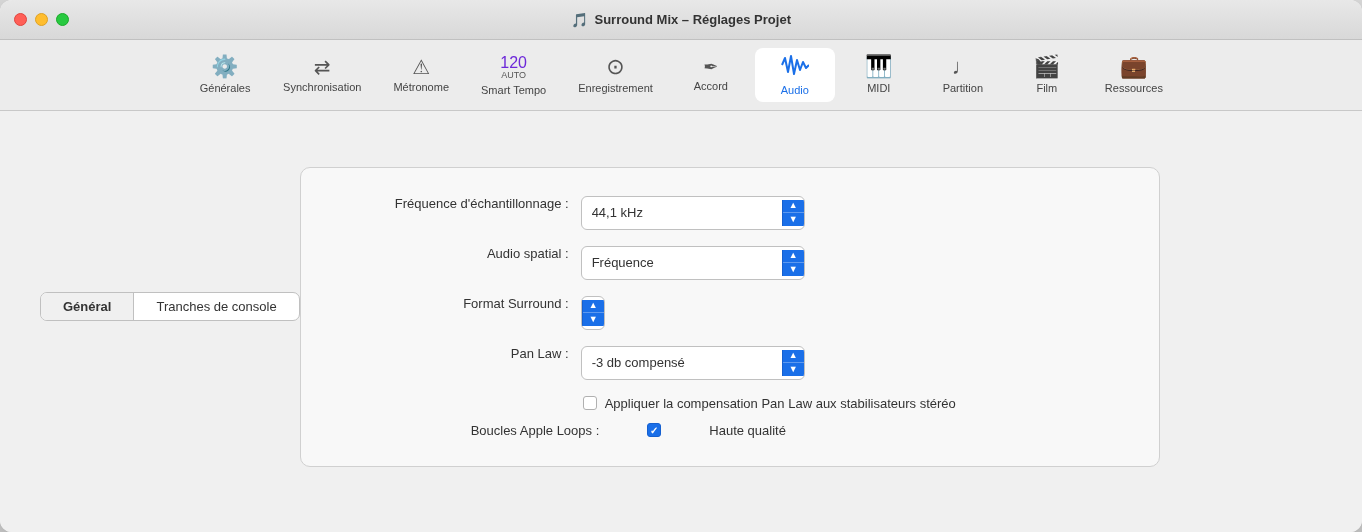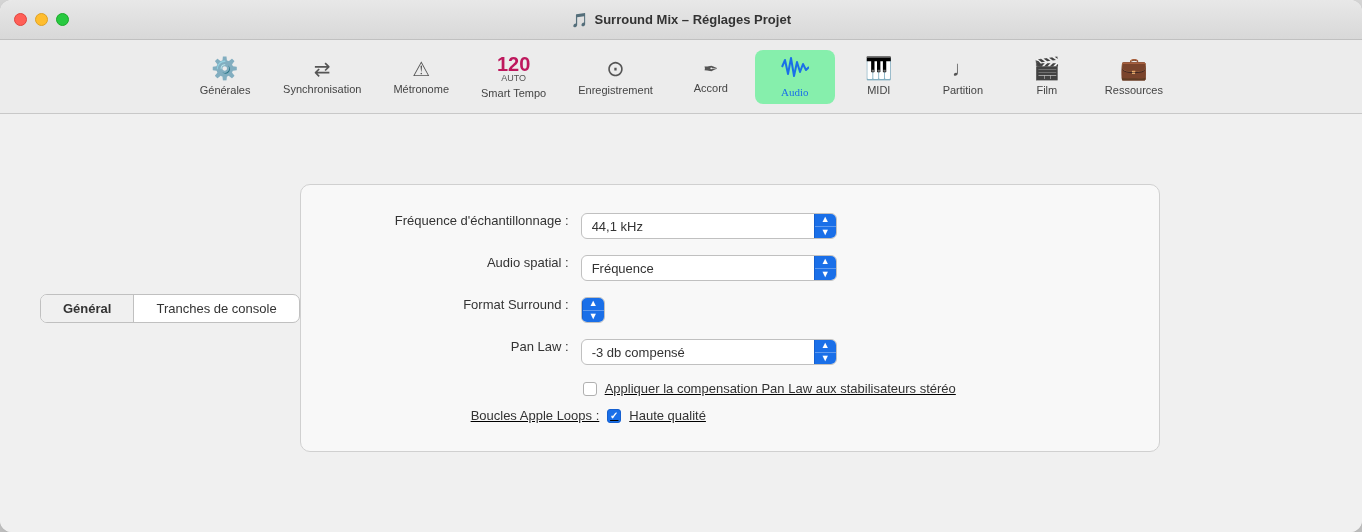--- a/index.html
+++ b/index.html
@@ -84,22 +84,21 @@
       align-items: center;
       justify-content: center;
       padding: 6px 14px;
       border-radius: 8px;
       cursor: pointer;
       min-width: 80px;
       gap: 4px;
     }
 
     .toolbar-item.active {
-      background: #86efac;
-      font-family: Liberation Serif, serif;
+      background: #ffffff;
     }
 
     .toolbar-item .icon {
       font-size: 22px;
       color: #555;
       line-height: 1;
     }
 
     .toolbar-item.active .icon {
       color: #1a6fe8;
@@ -117,23 +116,23 @@
     }
 
     
     .tempo-icon {
       display: flex;
       flex-direction: column;
       align-items: center;
       line-height: 1;
     }
     .tempo-number {
-      font-size: 20px;
-      font-weight: 700;
-      color: #be185d;
+      font-size: 16px;
+      font-weight: 400;
+      color: #6d28d9;
       line-height: 1;
     }
     .tempo-sub {
       font-size: 9px;
       color: #555;
       line-height: 1;
     }
 
     
     .content {
@@ -209,22 +208,21 @@
       gap: 0;
     }
 
     .select-box {
       display: flex;
       align-items: center;
       background: white;
       border: 1px solid #c0c0c0;
       border-radius: 6px;
       overflow: hidden;
-      height: 26px;
-      gap: 32px;
+      height: 34px;
     }
 
     .select-text {
       padding: 0 10px;
       font-size: 13px;
       color: #333;
       min-width: 200px;
     }
 
     .select-stepper {
@@ -251,21 +249,20 @@
     .stepper-up {
       border-bottom: 1px solid rgba(255,255,255,0.3);
     }
 
     
     .checkbox-row {
       display: flex;
       align-items: center;
       margin-bottom: 12px;
       padding-left: 242px;
-      text-decoration: underline;
     }
 
     .checkbox-row:last-child {
       margin-bottom: 0;
     }
 
     .checkbox {
       width: 14px;
       height: 14px;
       border: 1px solid #b0b0b0;
@@ -437,21 +434,21 @@
             </div>
           </div>
         </div>
       </div>
 
       <div class="checkbox-row">
         <div class="checkbox"></div>
         <span class="checkbox-label">Appliquer la compensation Pan Law aux stabilisateurs stéréo</span>
       </div>
 
-      <div class="checkbox-row" style="padding-left: 0; justify-content: flex-start; padding-left: 130px;">
+      <div class="checkbox-row" style="padding-left: 0; justify-content: flex-start; padding-left: 130px; gap: 40px;">
         <span class="setting-label" style="min-width: 0; text-align: right; flex: 0 0 auto; padding-right: 8px;">Boucles Apple Loops :</span>
         <div class="checkbox checked">✓</div>
         <span class="checkbox-label">Haute qualité</span>
       </div>
 
     </div>
   </div>
 </div>
 
 </body></html>

